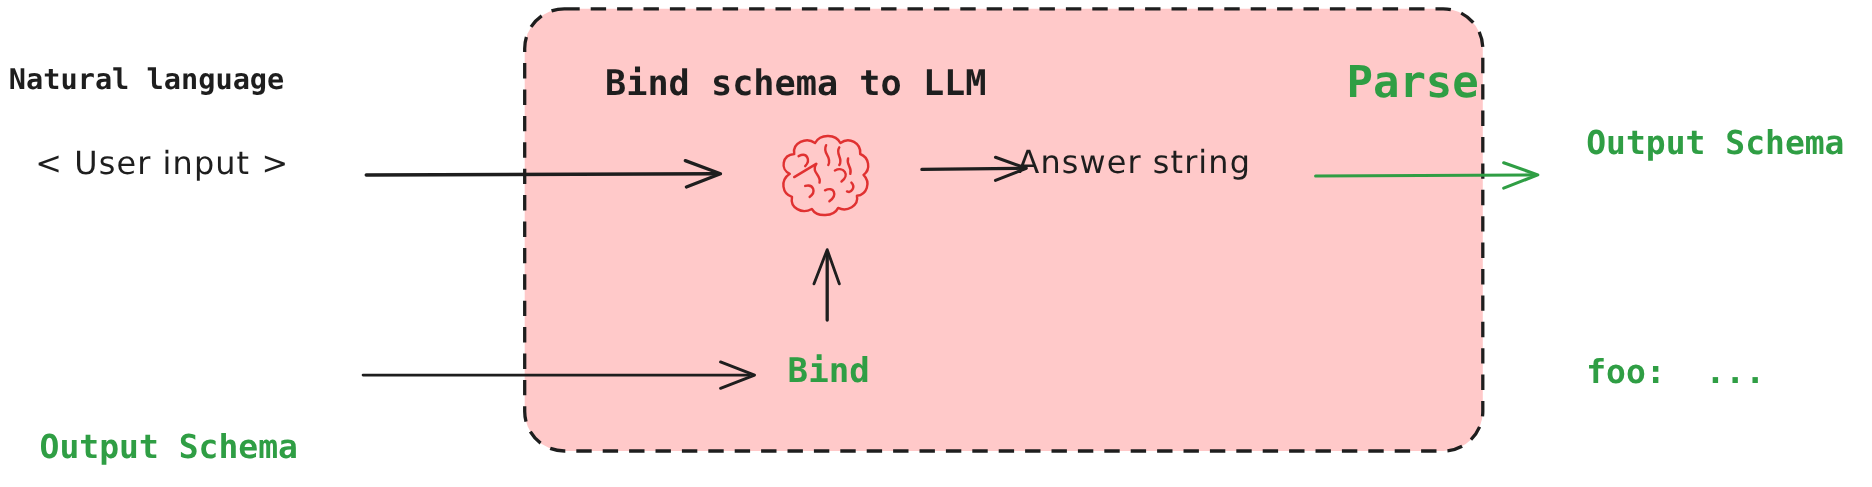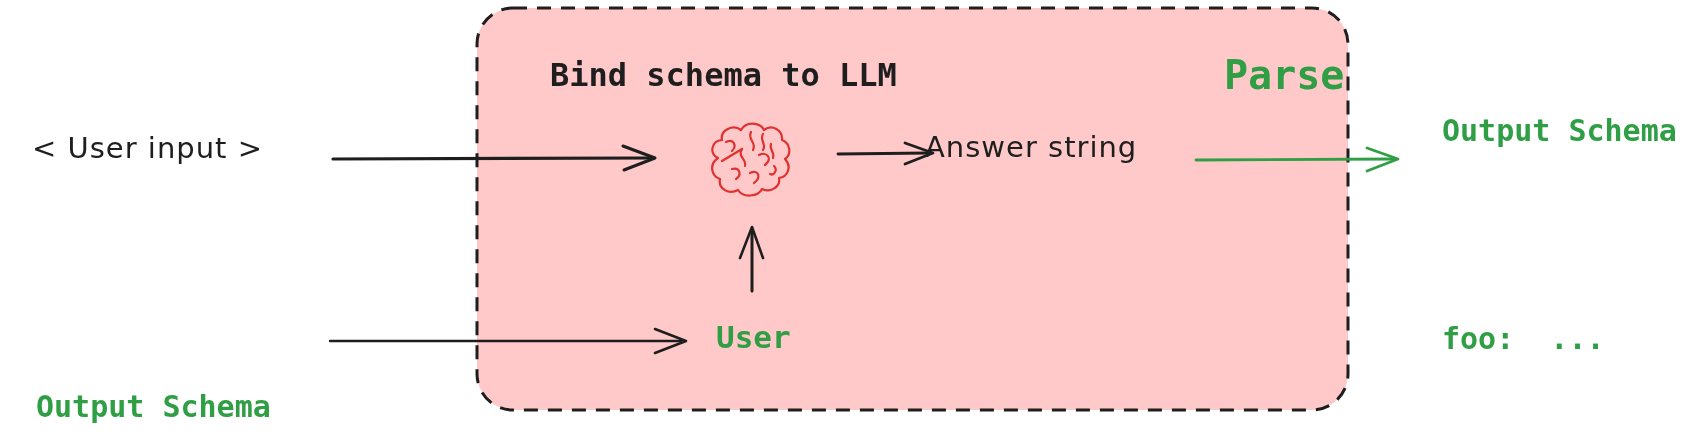--- a/index.html
+++ b/index.html
@@ -62,36 +62,37 @@
       <path d="M47,10 C43,18 53,20 49,28"></path>
       <path d="M59,12 C55,18 63,22 59,28"></path>
       <path d="M55,33 C63,29 69,37 61,43"></path>
       <path d="M28,47 C36,45 38,53 32,57"></path>
       <path d="M46,51 C54,47 58,55 50,61"></path>
       <path d="M67,22 C65,28 71,30 69,36"></path>
       <path d="M70,44 C74,48 70,54 66,52"></path>
     </g>
   </svg>
 
+  <div class="label mono-small ink" style="left:8px; top:57px;">Natural language</div>
 
   <div class="label hand ink" style="left:32px; top:131px;">&lt; User input &gt;</div>
 
   <div class="label mono-big green schema-block" style="left:36px; top:312px;">
     <div>Output Schema</div>
     
     
   </div>
 
   <div class="label mono-big ink" style="left:550px; top:56px; font-size:32px;">Bind schema to LLM</div>
 
   <div class="label mono-big green" style="left:1224px; top:56px; font-size:40px;">Parse</div>
 
   <div class="label hand ink" style="left:925px; top:130px;">Answer string</div>
 
-  <div class="label mono-big green" style="left:716px; top:318px; font-size:31px;">User</div>
+  <div class="label mono-big green" style="left:716px; top:318px; font-size:31px;">Bind</div>
 
   <div class="label mono-big green schema-block" style="left:1442px; top:36px;">
     <div>Output Schema</div>
     <div class="gap-lines">
       <div>foo:  ...</div>
       
     </div>
   </div>
 
 </div>

